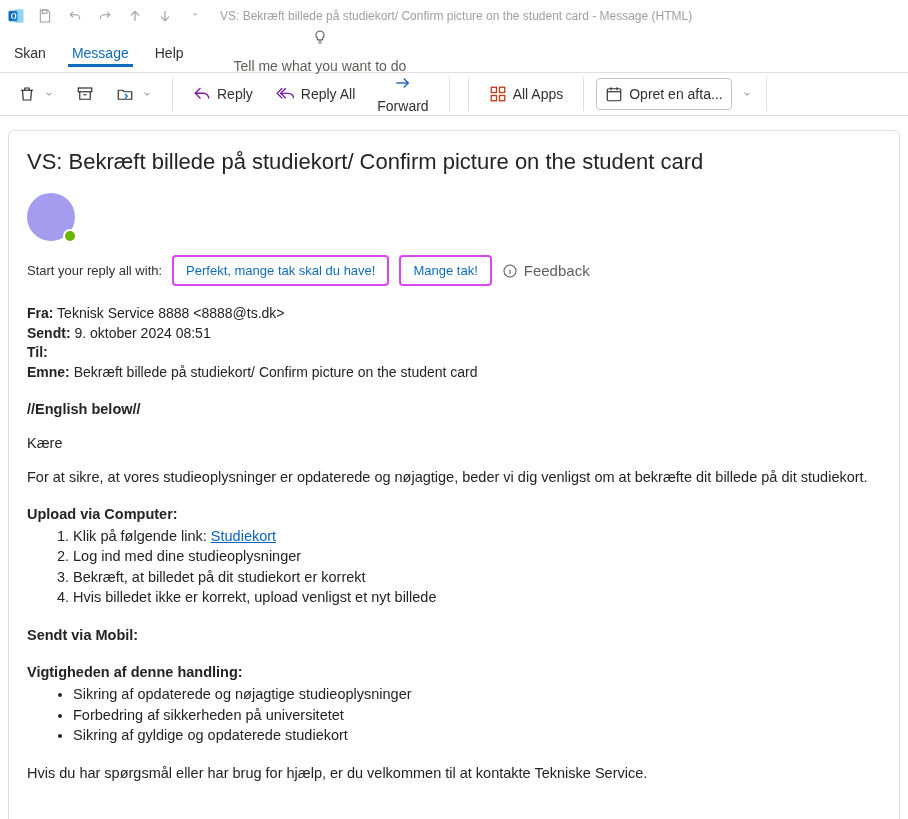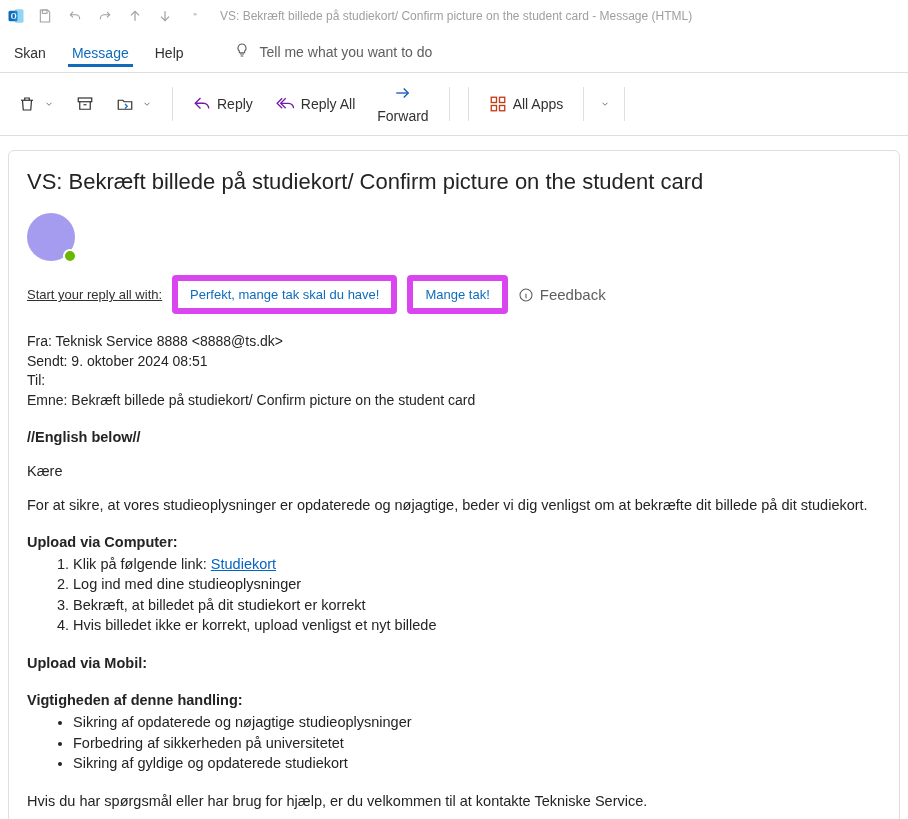--- a/index.html
+++ b/index.html
@@ -46,26 +46,27 @@
     }
     .menutab.active {
       color: #0f6cbd;
       border-bottom: 3px solid #0f6cbd;
       padding-bottom: 3px;
     }
     .tellme {
       display: flex; align-items: center; gap: 10px;
       color: #605e5c; font-size: 14px;
       margin-left: 28px;
+      flex-direction: column;
     }
     .bulb { color: #605e5c; }
 
     
     .ribbon {
-      height: 64px;
+      height: 44px;
       border-top: 1px solid #e1dfdd;
       border-bottom: 1px solid #e1dfdd;
       display: flex;
       align-items: center;
       padding: 0 10px;
       gap: 6px;
       background: #fff;
     }
     .rsep { width: 1px; height: 34px; background: #e1dfdd; margin: 0 6px; }
     .rbtn {
@@ -107,38 +108,38 @@
     .presence {
       position: absolute; right: -2px; bottom: -2px;
       width: 14px; height: 14px; border-radius: 50%;
       background: #6bb700; border: 2px solid #fff;
     }
     .suggest-row {
       display: flex; align-items: center; gap: 10px;
       margin: 14px 0 18px 0;
       flex-wrap: wrap;
     }
-    .suggest-label { font-size: 13px; color: #323130; text-decoration: underline; }
+    .suggest-label { font-size: 13px; color: #323130; }
     .pill {
-      border: 6px solid #d946ef;
+      border: 2px solid #d946ef;
       color: #0f6cbd;
       border-radius: 4px;
       padding: 6px 12px;
       font-size: 13px;
       cursor: pointer;
       background: #fff;
     }
     .feedback {
       display: flex; align-items: center; gap: 6px;
       color: #605e5c; font-size: 15px; cursor: pointer;
     }
 
     
     .headers { font-size: 14px; color: #242424; line-height: 1.4; margin-bottom: 18px; }
-    .headers b { font-weight: 400; }
+    .headers b { font-weight: 700; }
 
     
     .bodytext { font-size: 14.5px; color: #242424; line-height: 1.35; }
     .bodytext p { margin-bottom: 14px; margin-top: 14px; }
     .bodytext .section-head { font-weight: 700; margin-bottom: 2px; margin-top: 18px; }
     .bodytext ol, .bodytext ul { margin-left: 46px; margin-bottom: 4px; }
     .bodytext ol li, .bodytext ul li { margin-bottom: 1px; }
     .bodytext a { color: #0563c1; text-decoration: underline; }
 
     .arrow-blue { color: #185abd; flex-direction: column; }
@@ -266,20 +267,28 @@
     <svg width="18" height="18" viewBox="0 0 24 24" fill="none" stroke="#c43e1c" stroke-width="1.8">
         <rect x="3" y="3" width="7" height="7"></rect>
         <rect x="14" y="3" width="7" height="7"></rect>
         <rect x="3" y="14" width="7" height="7"></rect>
         <rect x="14" y="14" width="7" height="7"></rect>
       </svg>
     <span>All Apps</span>
   </div>
   <div class="rsep"></div>
 
+  <div class="rbtn iconbox">
+    <svg width="18" height="18" viewBox="0 0 24 24" fill="none" stroke="#323130" stroke-width="1.6">
+        <rect x="3" y="5" width="18" height="16" rx="2"></rect>
+        <path d="M3 9h18"></path>
+        <path d="M8 3v4M16 3v4"></path>
+      </svg>
+    <span>Opret en afta...</span>
+  </div>
   <div class="rbtn" style="padding:4px 2px">
     <svg class="chev" width="10" height="10" viewBox="0 0 24 24" fill="none" stroke="#605e5c" stroke-width="2">
         <path d="M6 9l6 6 6-6"></path>
       </svg>
   </div>
   <div class="rsep"></div>
 
 </div>
 
 <div class="message-wrap">
@@ -317,21 +326,21 @@
     <p>For at sikre, at vores studieoplysninger er opdaterede og nøjagtige, beder vi dig venligst om at bekræfte dit billede på dit studiekort.</p>
 
     <div class="section-head">Upload via Computer:</div>
     <ol>
       <li><span>Klik på følgende link: </span><a href="#">Studiekort</a></li>
       <li>Log ind med dine studieoplysninger</li>
       <li>Bekræft, at billedet på dit studiekort er korrekt</li>
       <li>Hvis billedet ikke er korrekt, upload venligst et nyt billede</li>
     </ol>
 
-    <div class="section-head">Upload via Mobil:</div>
+    <div class="section-head">Sendt via Mobil:</div>
 
     <div class="section-head">Vigtigheden af denne handling:</div>
     <ul>
       <li>Sikring af opdaterede og nøjagtige studieoplysninger</li>
       <li>Forbedring af sikkerheden på universitetet</li>
       <li>Sikring af gyldige og opdaterede studiekort</li>
     </ul>
 
     <p style="margin-top:18px">Hvis du har spørgsmål eller har brug for hjælp, er du velkommen til at kontakte Tekniske Service.</p>
 

